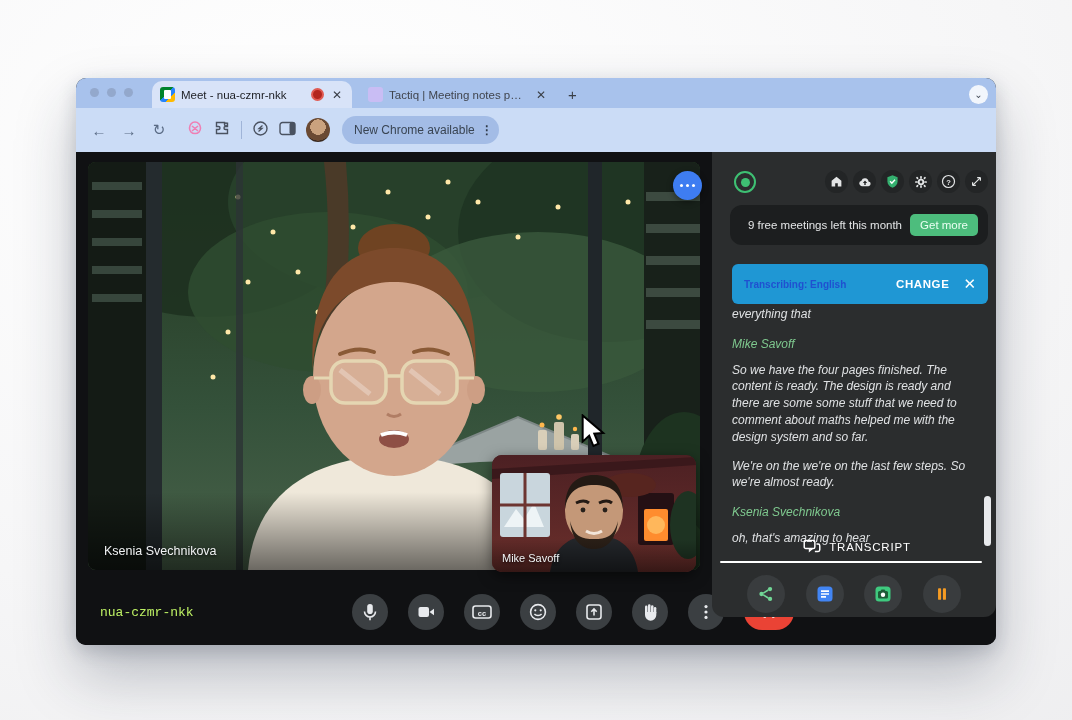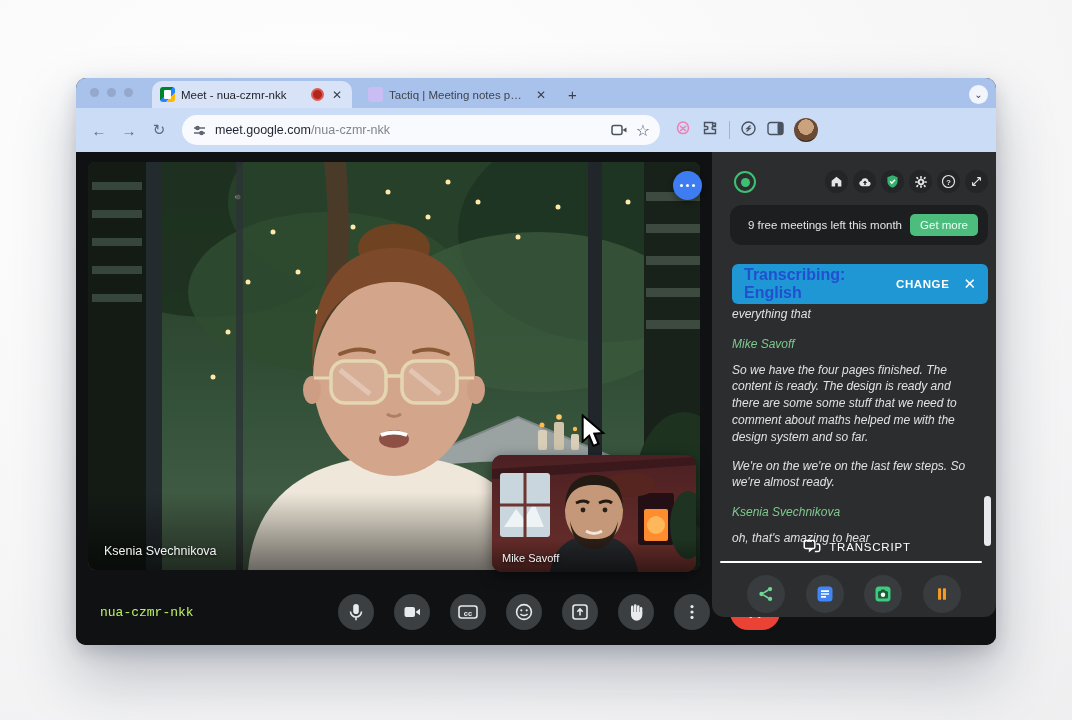--- a/index.html
+++ b/index.html
@@ -78,21 +78,21 @@
     position:absolute; left:597px; top:19px; width:29px; height:29px; border-radius:50%;
     background:#3e7df1; display:flex; align-items:center; justify-content:center; gap:2.5px;
     box-shadow:0 2px 6px rgba(0,0,0,.4);
   }
   .chat-bubble i { width:3.5px; height:3.5px; border-radius:50%; background:#fff; }
   .cursor { position:absolute; left:503px; top:262px; }
 
   
   .meet-bottombar { position:absolute; left:0; top:440px; width:636px; height:40px; display:flex; align-items:center; }
   .meeting-code { position:absolute; left:24px; color:#bef264; font-size:13px;font-family:Liberation Mono, monospace; }
-  .controls { position:absolute; left:262px; display:flex; align-items:center; gap:20px;text-align:center; }
+  .controls { position:absolute; left:276px; display:flex; align-items:center; gap:20px;text-align:center; }
   .ctl { width:36px; height:36px; border-radius:50%; background:#3b3f42; display:flex; align-items:center; justify-content:center; }
   .ctl.endcall { width:50px; border-radius:18px; background:#ea4335; }
 
   
   .sidebar {
     position:absolute; left:636px; top:0; width:284px; height:465px;
     background:#2b2d2e; border-radius:0 0 12px 12px;
   }
   .sb-header { position:absolute; top:18px; left:0; width:100%; height:26px; }
   .sb-logo { position:absolute; left:22px; top:1px; width:22px; height:22px; border-radius:50%;
@@ -105,21 +105,21 @@
     position:absolute; left:18px; top:53px; width:258px; height:40px; background:#1c1e1f; border-radius:12px;
     display:flex; align-items:center; padding:0 10px;
   }
   .quota-text { width:170px; text-align:center; font-size:11.5px; line-height:1.3; color:#e3e5e6; }
   .get-more { margin-left:auto; background:#4dbd7d; color:#eafff2; font-size:11.5px; border-radius:5px; padding:5px 10px; }
 
   .banner {
     position:absolute; left:20px; top:112px; width:256px; height:40px; background:#1f97d4; border-radius:6px;
     display:flex; align-items:center; padding:0 12px; gap:8px;
   }
-  .banner .b-label { font-size:16px; font-weight:bold; color:#2050d0; flex:1; }
+  .banner .b-label { font-size:10px; font-weight:bold; color:#2050d0; flex:1; }
   .banner .b-change { font-size:11.5px; font-weight:bold; color:#fff; letter-spacing:.6px; }
   .banner .b-close { color:#fff; font-size:15px; margin-left:6px; }
 
   .transcript { position:absolute; left:20px; top:154px; width:246px; color:#dfe1e3; font-size:12px; line-height:1.4;font-style:italic; }
   .t-speaker { color:#7fc98f; margin:13px 0 9px; }
   .t-text { margin-bottom:4px; }
   .scroll-thumb { position:absolute; left:272px; top:344px; width:7px; height:50px; border-radius:4px; background:#e8eaed; }
 
   .sb-tabs { position:absolute; left:0; top:378px; width:100%; height:33px; display:flex; }
   .sb-tab { flex:1; display:flex; align-items:center; justify-content:center; gap:8px;
@@ -157,40 +157,20 @@
 
     <div class="newtab-btn">+</div>
     <div class="tab-chevron">⌄</div>
   </div>
 
   <div class="toolbar">
     <span class="nav-ic">←</span>
     <span class="nav-ic">→</span>
     <span class="nav-ic">↻</span>
 
-    <div class="omnibox">
-      <span class="omni-ic">
-        <svg width="15" height="15" viewBox="0 0 15 15">
-            <g stroke="#5f6570" stroke-width="1.4" fill="none">
-              <line x1="2" y1="5" x2="13" y2="5"></line>
-              <line x1="2" y1="10" x2="13" y2="10"></line>
-              <circle cx="5.5" cy="5" r="1.6" fill="#5f6570"></circle>
-              <circle cx="9.5" cy="10" r="1.6" fill="#5f6570"></circle>
-            </g>
-          </svg>
-      </span>
-      <span class="url"><b style="font-weight:normal;">meet.google.com</b><span class="path">/nua-czmr-nkk</span></span>
-      <span class="omni-ic">
-        <svg width="17" height="14" viewBox="0 0 17 14">
-            <rect x="1" y="2.5" width="10" height="9" rx="2" fill="none" stroke="#4a5260" stroke-width="1.5"></rect>
-            <path d="M11.5,7 L15.5,4.5 V9.5 Z" fill="#4a5260"></path>
-          </svg>
-      </span>
-      <span class="omni-ic" style="font-size:16px;color:#4a5260;">☆</span>
-    </div>
 
     <div class="ext-area">
       <span>
         <svg width="18" height="18" viewBox="0 0 18 18">
             <path d="M9,3 C12,3 14.5,5.5 14.5,9 C14.5,12 12.5,14.5 9,14.5 C5.5,14.5 3.5,12 3.5,9 C3.5,5.5 6,3 9,3 Z M6,7 l6,5 M12,7 l-6,5" fill="none" stroke="#ef7fb4" stroke-width="1.6"></path>
           </svg>
       </span>
       <span>
         <svg width="17" height="17" viewBox="0 0 17 17">
             <path d="M6.5,2.5 h4 v2 a1.5,1.5 0 1 0 3,0 v-2 h0 M10.5,2.5 v2 a1.5,1.5 0 1 1 3,0 v2 h-2 a1.5,1.5 0 1 0 0,3 h2 v4 h-11 v-4 h2 a1.5,1.5 0 1 0 0,-3 h-2 v-4 h4" fill="none" stroke="#4a5260" stroke-width="1.4"></path>
@@ -205,20 +185,24 @@
       </span>
       <span>
         <svg width="17" height="15" viewBox="0 0 17 15">
             <rect x="1" y="1.5" width="15" height="12" rx="2.5" fill="none" stroke="#4a5260" stroke-width="1.4"></rect>
             <rect x="10.5" y="1.5" width="5.5" height="12" rx="2" fill="#4a5260"></rect>
           </svg>
       </span>
       <span class="avatar"></span>
     </div>
 
+    <div class="update-pill">
+      <span>New Chrome available</span>
+      <span class="kebab">⋮</span>
+    </div>
   </div>
 
   <div class="content">
 
     <div class="video-tile">
       <svg width="612" height="408" viewBox="0 0 612 408">
         <defs>
           <linearGradient id="garden" x1="0" y1="0" x2="0" y2="1">
             <stop offset="0" stop-color="#23361f"></stop>
               <stop offset=".6" stop-color="#34513a"></stop>

